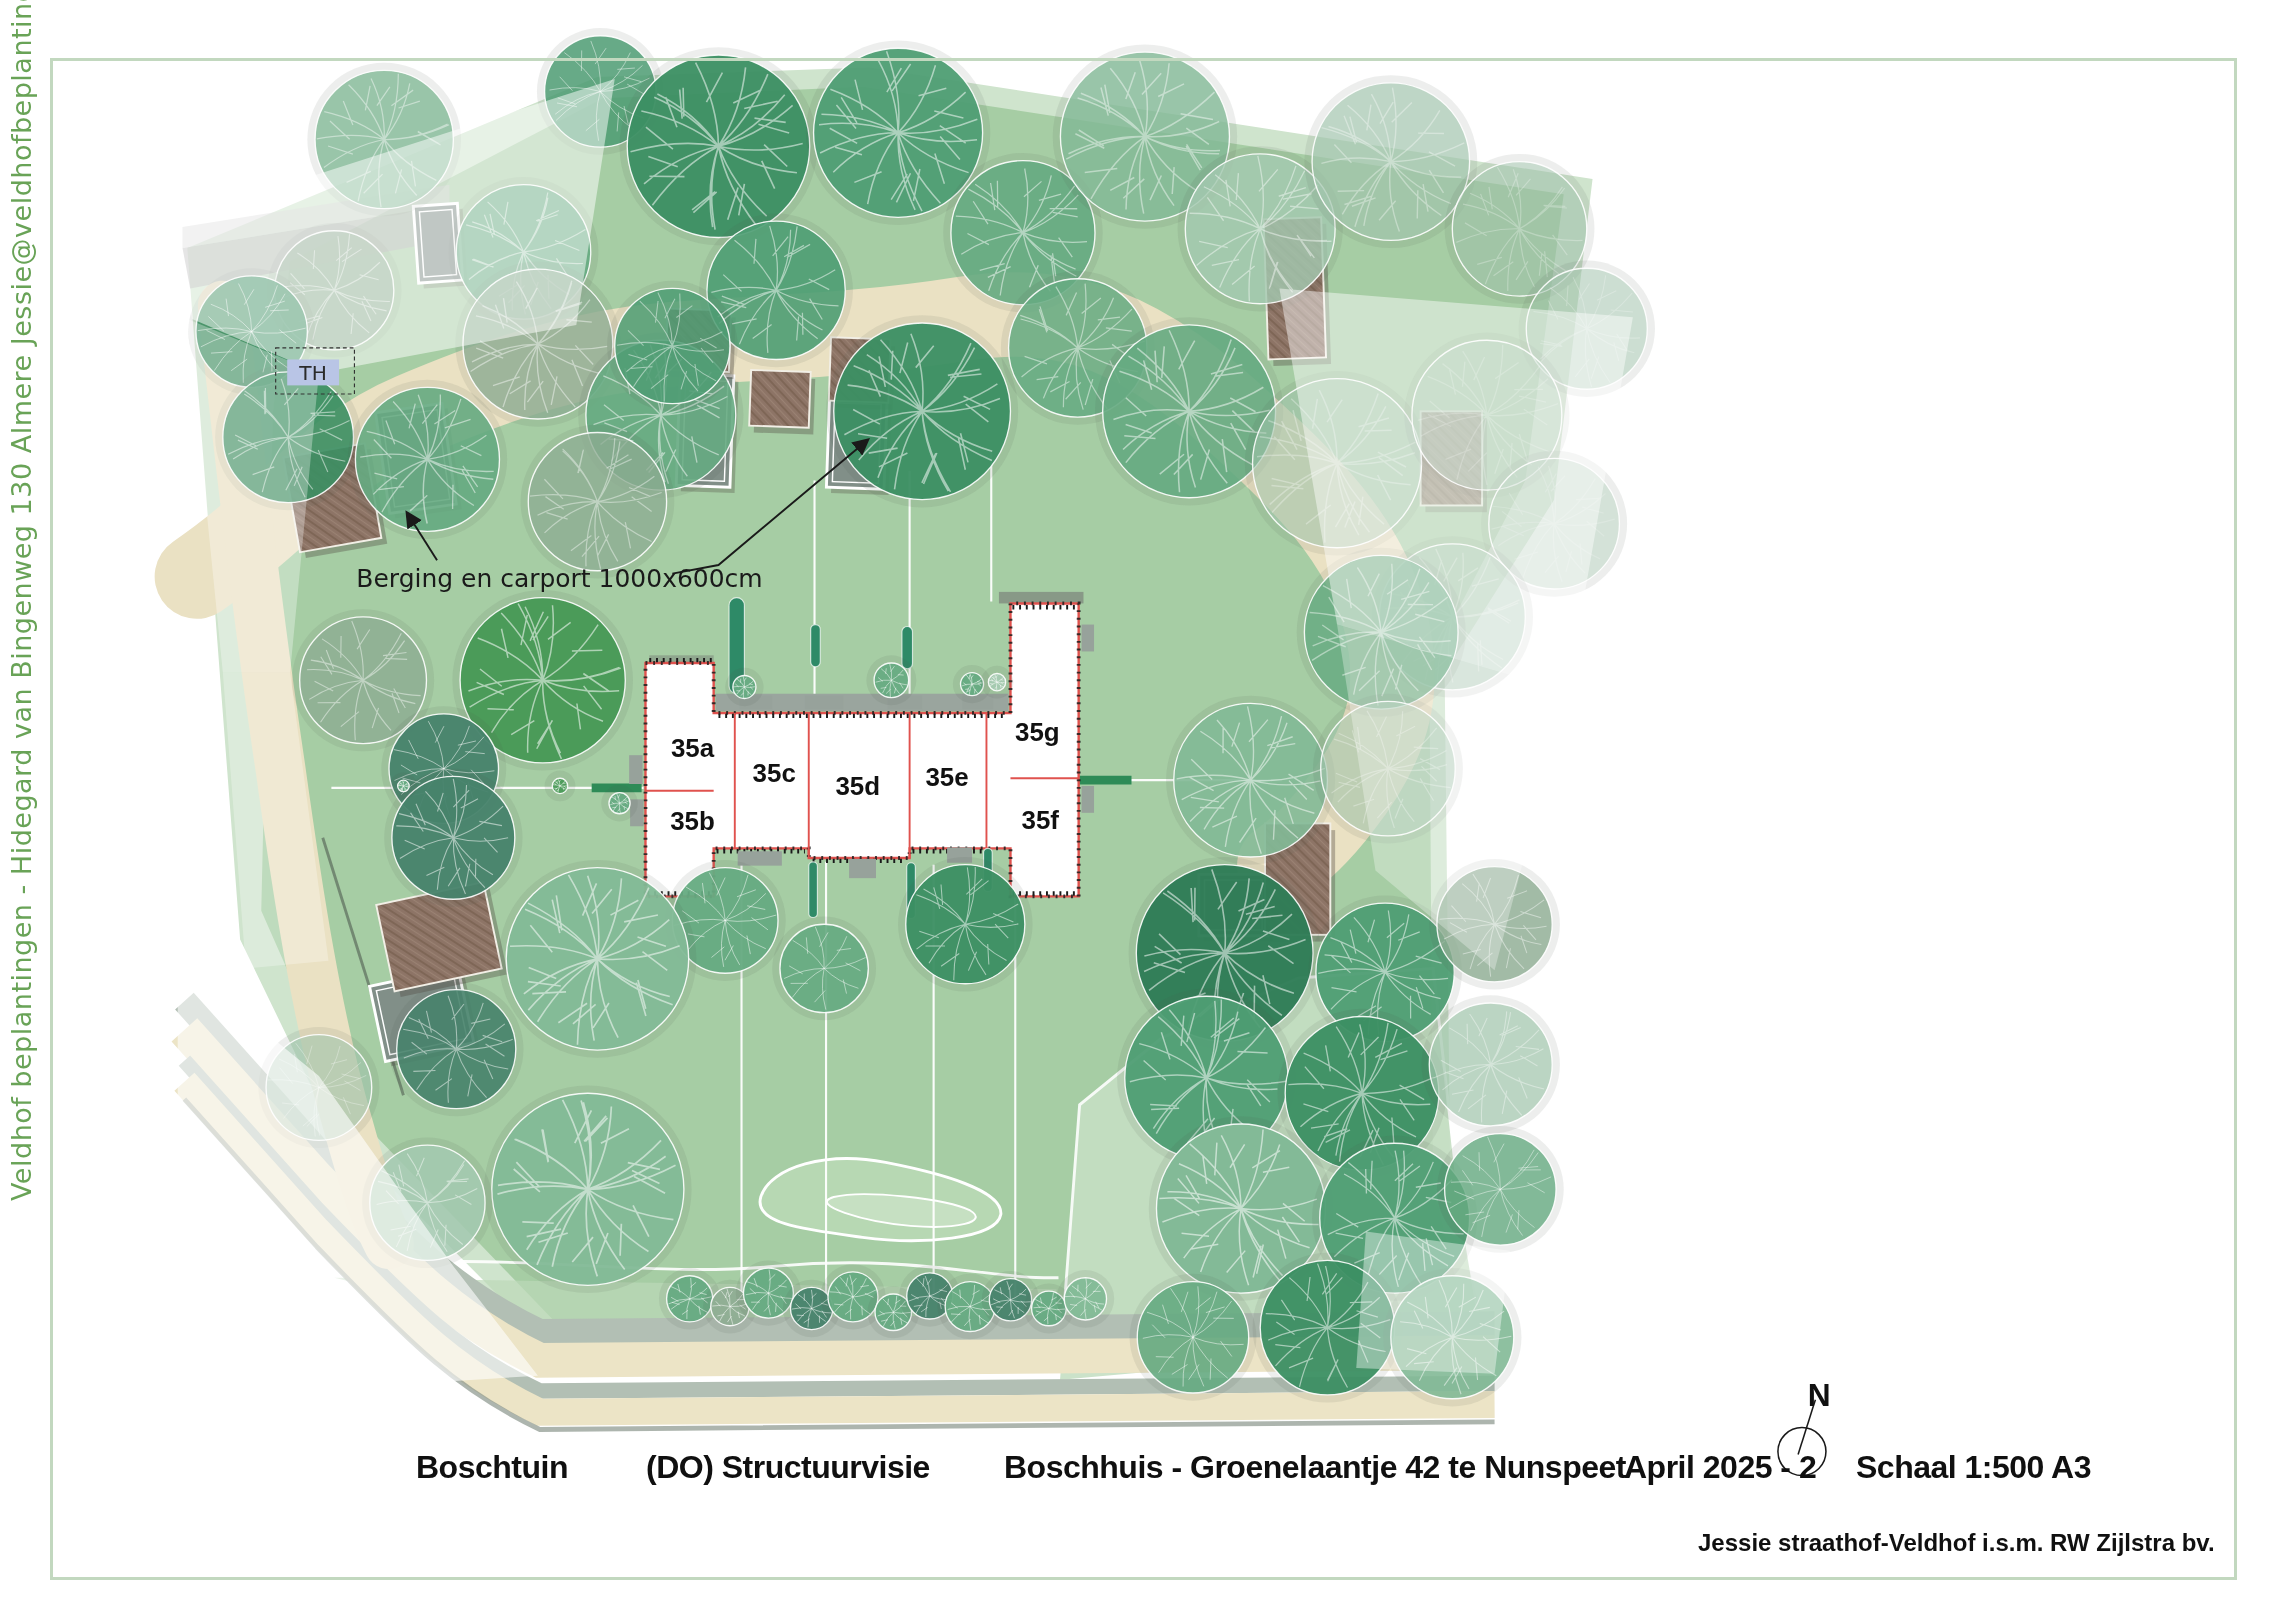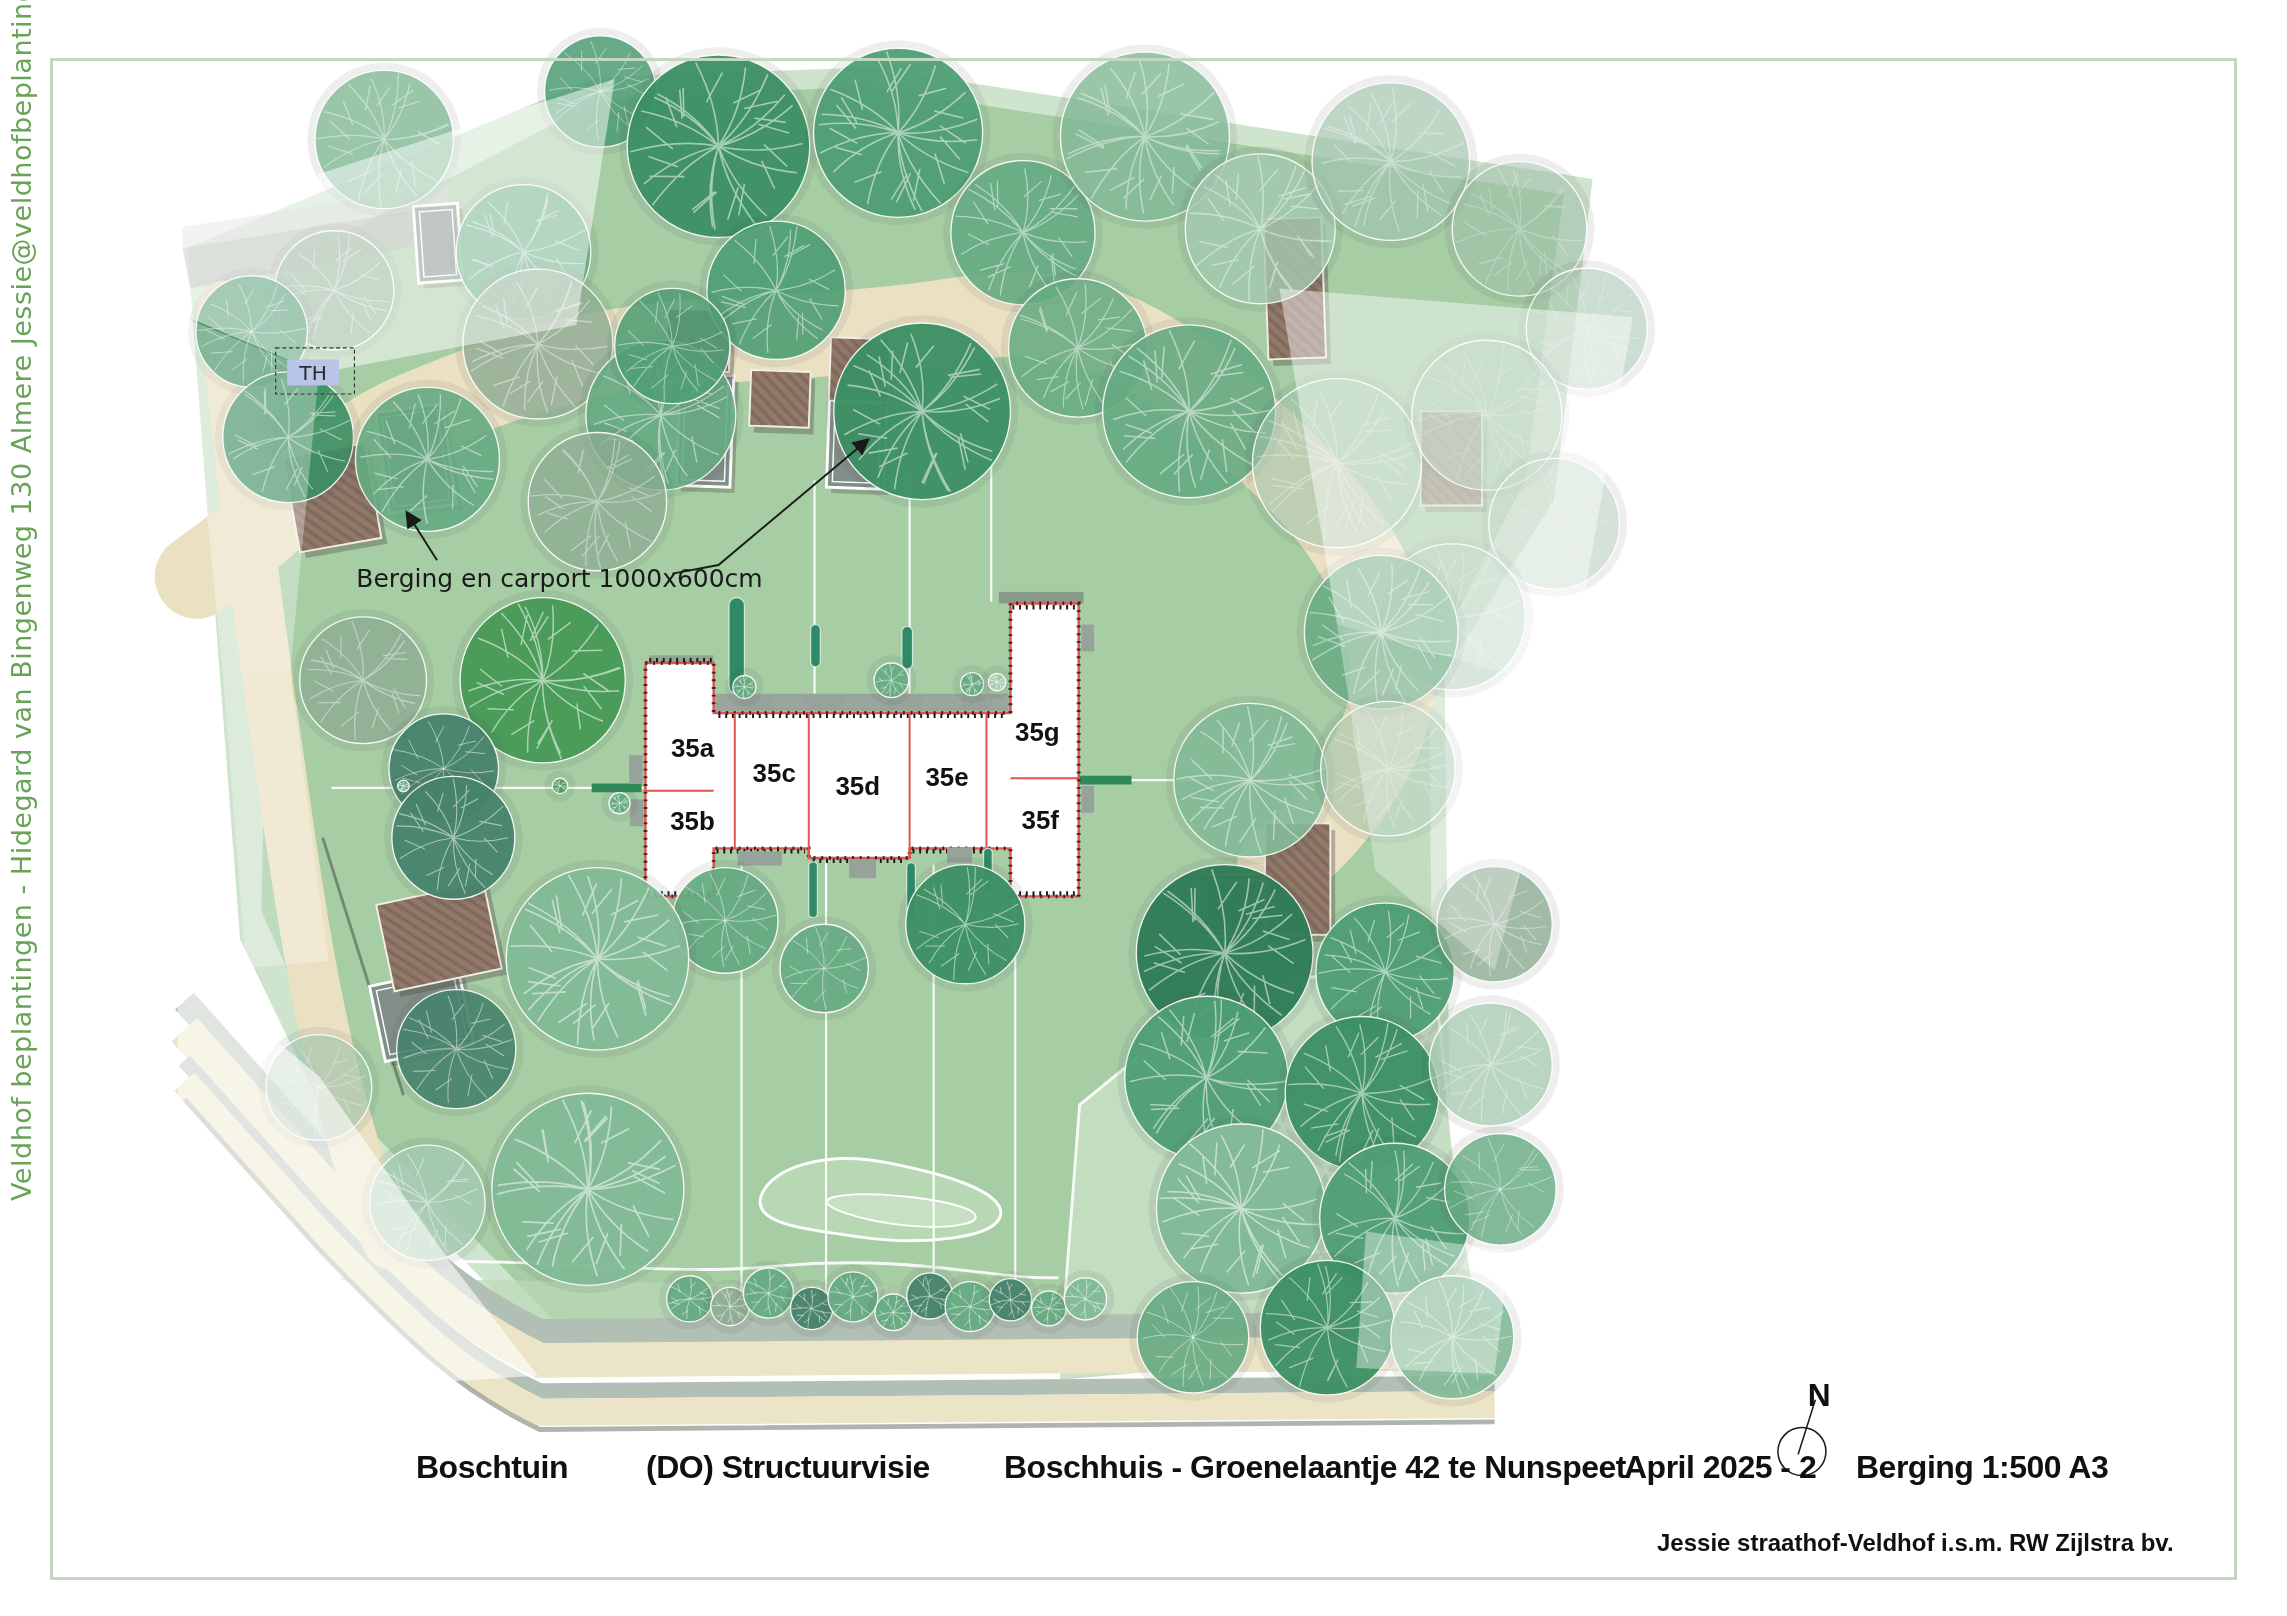--- a/index.html
+++ b/index.html
@@ -7,21 +7,21 @@
         font-family:"Liberation Sans",sans-serif;}
   .frame{position:absolute;left:50px;top:58px;width:2181px;height:1516px;
          border:3.8px solid #c2d8bf;pointer-events:none;}
   .side-text{position:absolute;left:5.8px;top:183px;height:1018px;width:38px;
       writing-mode:vertical-rl;transform:rotate(180deg);
       font-family:"DejaVu Sans",sans-serif;font-size:27px;color:#69a357;
       letter-spacing:0.5px;white-space:nowrap;}
   .plan-svg{position:absolute;left:0;top:0;}
   .footer-item{position:absolute;top:1451px;font-size:32px;font-weight:bold;color:#101010;
       letter-spacing:-0.5px;white-space:nowrap;line-height:1;}
-  .credit{position:absolute;top:1531px;left:1657px;font-size:24px;font-weight:bold;color:#101010;
+  .credit{position:absolute;top:1531px;left:1698px;font-size:24px;font-weight:bold;color:#101010;
       white-space:nowrap;line-height:1;}
 </style>
 </head>
 <body>
 
 <div class="page">
   <div class="side-text">Veldhof beplantingen - Hidegard van Bingenweg 130 Almere   Jessie@veldhofbeplantingen.nl   tel:0636141206</div>
 
   <svg class="plan-svg" width="2287" height="1617" viewBox="0 0 2381 1683">
     <defs>
@@ -582,16 +582,16 @@
       </g>
     </g>
   </svg>
 
   <div class="frame"></div>
 
   <span class="footer-item" style="left:416px">Boschtuin</span>
   <span class="footer-item" style="left:646px">(DO) Structuurvisie</span>
   <span class="footer-item" style="left:1004px">Boschhuis - Groenelaantje 42 te Nunspeet</span>
   <span class="footer-item" style="left:1624px">April 2025 - 2</span>
-  <span class="footer-item" style="left:1856px">Berging 1:500  A3</span>
+  <span class="footer-item" style="left:1856px">Schaal 1:500  A3</span>
   <span class="credit">Jessie straathof-Veldhof i.s.m. RW Zijlstra bv.</span>
 </div>
 
 
 </body></html>

